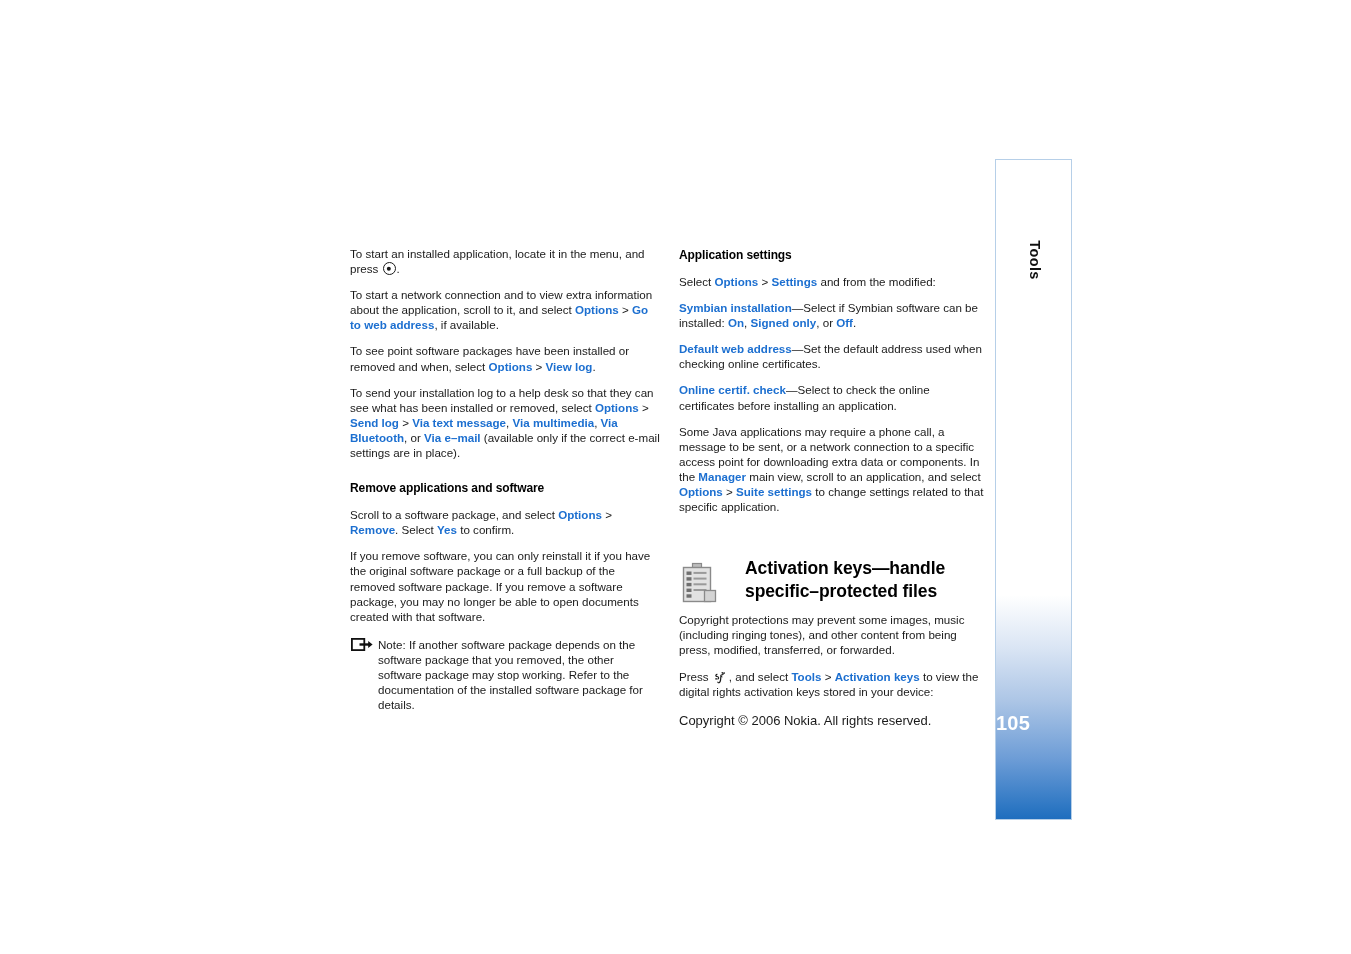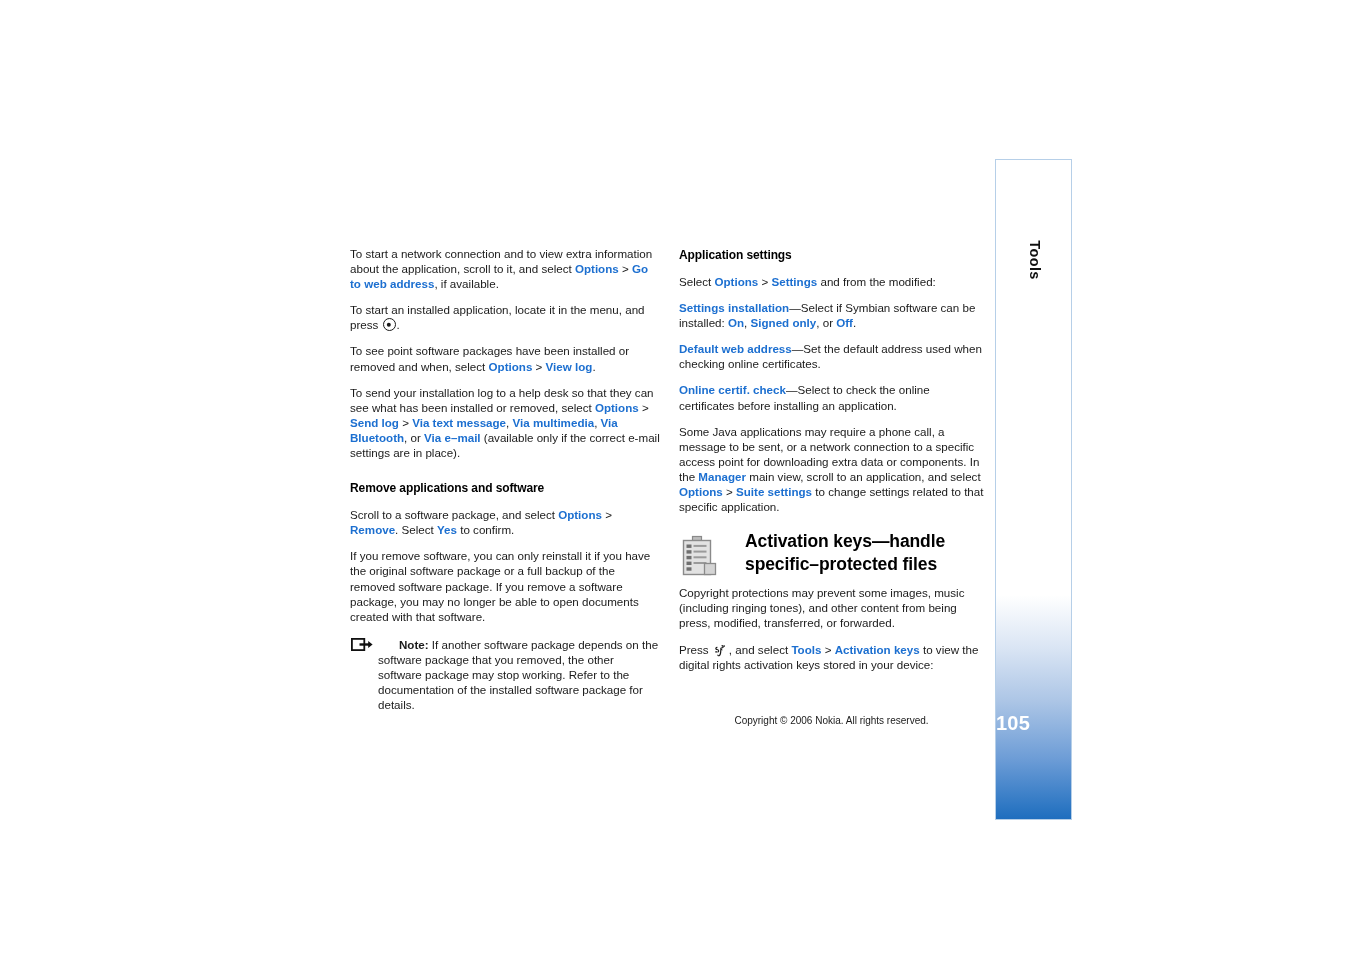--- a/index.html
+++ b/index.html
@@ -60,21 +60,21 @@
     padding-left: 28px;
     margin-top: 13px;
   }
   .note .note-icon {
     position: absolute;
     left: 1px;
     top: 1px;
     width: 22px;
     height: 13px;
   }
-  .note b { font-weight: bold; margin-left: 21px; }
+  .note b { font-weight: normal; }
 
   
   .keyglyph {
     display: inline-block;
     width: 11px;
     height: 11px;
     border: 1.4px solid #1a1a1a;
     border-radius: 50%;
     position: relative;
     vertical-align: -2px;
@@ -94,21 +94,21 @@
     display: inline-block;
     width: 13px;
     height: 14px;
     vertical-align: -3px;
     margin: 0 2px;
   }
 
   
   .sec-head {
     position: relative;
-    margin-top: 16px;
+    margin-top: 43px;
     margin-bottom: 9px;
     padding-left: 66px;
   }
   .sec-head h2 {
     margin: 0;
     font-size: 17.5px;
     line-height: 23px;
   }
   .sec-icon {
     position: absolute;
@@ -117,22 +117,22 @@
     width: 40px;
     height: 44px;
   }
 
   
   .copyright {
     position: absolute;
     left: 679px;
     top: 714px;
     width: 305px;
-    text-align: center;
-    font-size: 10px;
+    text-align: left;
+    font-size: 13px;
     line-height: 13px;
     color: #1a1a1a;
   }
 
   
   .tab {
     position: absolute;
     left: 995px;
     top: 159px;
     width: 77px;
@@ -178,23 +178,23 @@
     letter-spacing: 0.2px;
   }
 </style>
 </head>
 <body>
 
 <div class="page">
 
   <div class="col col-left">
 
+    <p><span>To start an installed application, locate it in the menu, and press </span><span class="keyglyph"></span><span>.</span></p>
+
     <p><span>To start a network connection and to view extra information about the application, scroll to it, and select </span><span class="lnk">Options</span><span class="gt"> &gt; </span><span class="lnk">Go to web address</span><span>, if available.</span></p>
-
-    <p><span>To start an installed application, locate it in the menu, and press </span><span class="keyglyph"></span><span>.</span></p>
 
     <p><span>To see point software packages have been installed or removed and when, select </span><span class="lnk">Options</span><span class="gt"> &gt; </span><span class="lnk">View log</span><span>.</span></p>
 
     <p><span>To send your installation log to a help desk so that they can see what has been installed or removed, select </span><span class="lnk">Options</span><span class="gt"> &gt; </span><span class="lnk">Send log</span><span class="gt"> &gt; </span><span class="lnk">Via text message</span><span>, </span><span class="lnk">Via multimedia</span><span>, </span><span class="lnk">Via Bluetooth</span><span>, or </span><span class="lnk">Via e–mail</span><span> (available only if the correct e-mail settings are in place).</span></p>
 
     <h2>Remove applications and software</h2>
 
     <p><span>Scroll to a software package, and select </span><span class="lnk">Options</span><span class="gt"> &gt; </span><span class="lnk">Remove</span><span>. Select </span><span class="lnk">Yes</span><span> to confirm.</span></p>
 
     <p>If you remove software, you can only reinstall it if you have the original software package or a full backup of the removed software package. If you remove a software package, you may no longer be able to open documents created with that software.</p>
@@ -211,21 +211,21 @@
     </div>
 
   </div>
 
   <div class="col col-right">
 
     <h2>Application settings</h2>
 
     <p><span>Select </span><span class="lnk">Options</span><span class="gt"> &gt; </span><span class="lnk">Settings</span><span> and from the modified:</span></p>
 
-    <p><span class="lnk">Settings installation</span><span>—Select if Symbian software can be installed: </span><span class="lnk">On</span><span>, </span><span class="lnk">Signed only</span><span>, or </span><span class="lnk">Off</span><span>.</span></p>
+    <p><span class="lnk">Symbian installation</span><span>—Select if Symbian software can be installed: </span><span class="lnk">On</span><span>, </span><span class="lnk">Signed only</span><span>, or </span><span class="lnk">Off</span><span>.</span></p>
 
     <p><span class="lnk">Default web address</span><span>—Set the default address used when checking online certificates.</span></p>
 
     <p><span class="lnk">Online certif. check</span><span>—Select to check the online certificates before installing an application.</span></p>
 
     <p><span>Some Java applications may require a phone call, a message to be sent, or a network connection to a specific access point for downloading extra data or components. In the </span><span class="lnk">Manager</span><span> main view, scroll to an application, and select </span><span class="lnk">Options</span><span class="gt"> &gt; </span><span class="lnk">Suite settings</span><span> to change settings related to that specific application.</span></p>
 
     <div class="sec-head">
       <span class="sec-icon">
         <svg width="40" height="44" viewBox="0 0 40 44" xmlns="http://www.w3.org/2000/svg">

